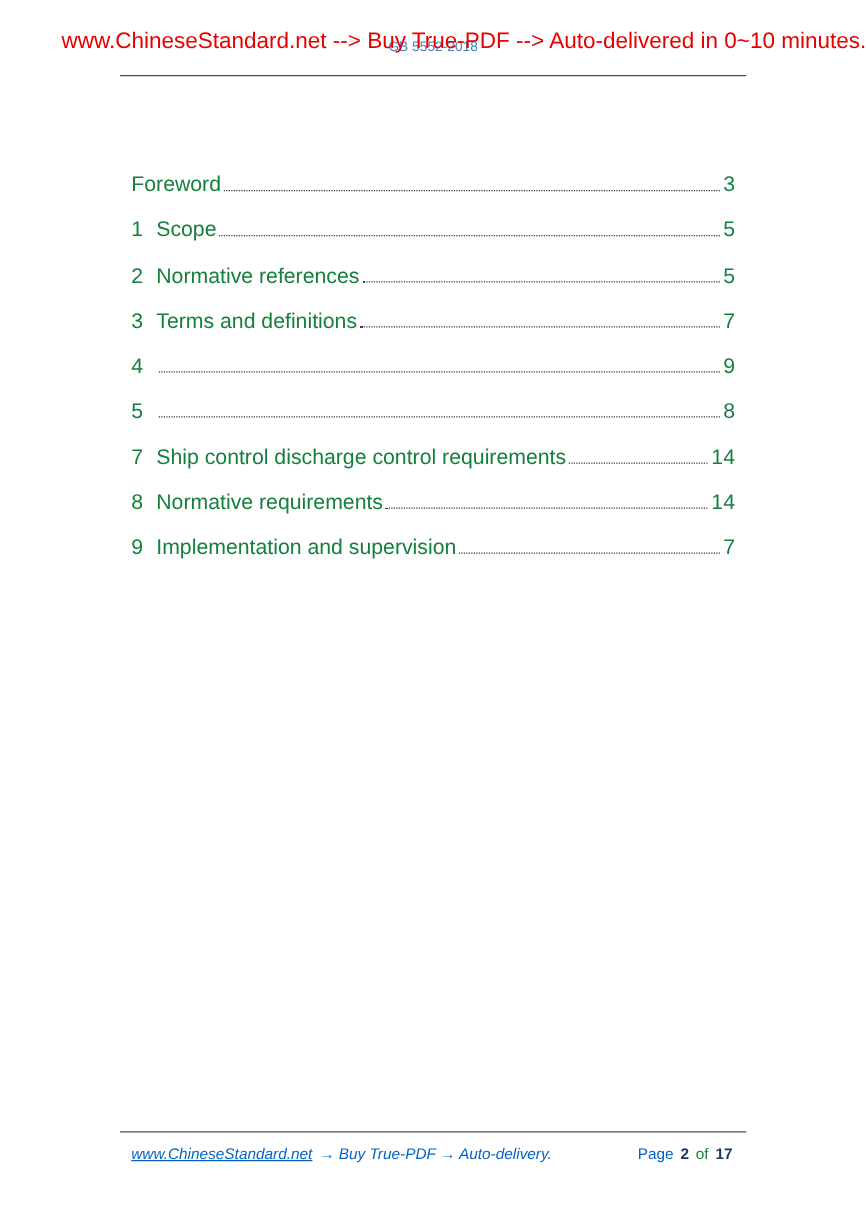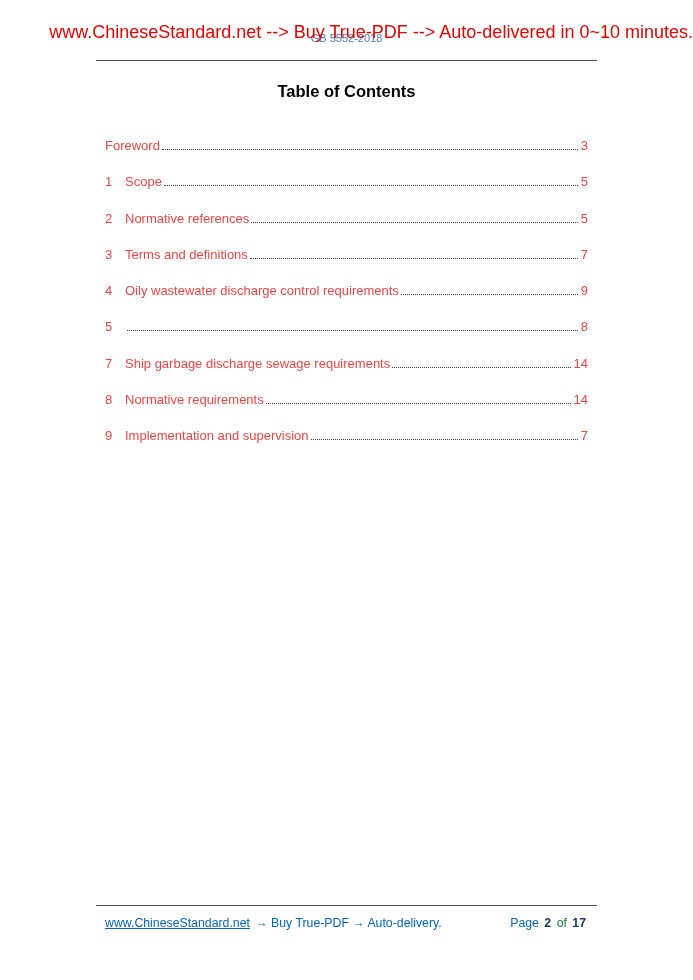--- a/index.html
+++ b/index.html
@@ -48,22 +48,22 @@
     font-weight: 700;
     color: #000000;
   }
 
   
   .toc {
     position: absolute;
     top: 138px;
     left: 105px;
     width: 483px;
-    font-size: 13px;
-    color: #ef4444;
+    font-size: 17px;
+    color: #15803d;
   }
   .toc-row {
     display: flex;
     align-items: baseline;
     height: 36.3px;
   }
   .toc-num { flex: 0 0 20px; width: 20px; }
   .toc-label { white-space: nowrap; }
   .toc-dots {
     flex: 1 1 auto;
@@ -87,38 +87,37 @@
     height: 0;
   }
   .footer-bar {
     position: absolute;
     top: 916px; left: 105px; width: 483px;
     display: flex;
     justify-content: space-between;
     align-items: baseline;
     font-size: 12.3px;
   }
-  .footer-left { color: var(--footer-blue, #0563c1); }
+  .footer-left { color: var(--footer-blue, #0563c1); font-style: italic; }
   .footer-link { text-decoration: underline; cursor: pointer; color: var(--footer-blue, #0563c1); }
   .footer-tagline { margin-left: 2px; }
   .page-indicator { color: #333333; }
   .page-indicator .word-page { color: var(--footer-blue, #0563c1); }
   .page-indicator .num { font-weight: 700; color: var(--page-number-navy, #17365d); margin: 0 2px; }
   .page-indicator .word-of { color: #15803d; }
 </style>
 </head>
 <body>
 
 <div class="page">
 
   <div class="doc-number">GB 5552-2018</div>
   <div class="promo-banner">www.ChineseStandard.net --&gt; Buy True-PDF --&gt; Auto-delivered in 0~10 minutes.</div>
   <div class="header-rule"></div>
 
-  <h1 class="page-title">Table of Contents</h1>
 
   <main class="toc">
 
     <div class="toc-row">
       <span class="toc-label">Foreword</span>
       <span class="toc-dots"></span>
       <span class="toc-page">3</span>
     </div>
 
     <div class="toc-row">
@@ -137,37 +136,36 @@
 
     <div class="toc-row">
       <span class="toc-num">3</span>
       <span class="toc-label">Terms and definitions</span>
       <span class="toc-dots"></span>
       <span class="toc-page">7</span>
     </div>
 
     <div class="toc-row">
       <span class="toc-num">4</span>
-      <span class="toc-label">Oily wastewater discharge control requirements</span>
       <span class="toc-dots"></span>
       <span class="toc-page">9</span>
     </div>
 
     <div class="toc-row">
       <span class="toc-num">5</span>
       <span class="toc-dots"></span>
       <span class="toc-page">8</span>
     </div>
 
     <div class="toc-entry-multi">
     </div>
 
     <div class="toc-row">
       <span class="toc-num">7</span>
-      <span class="toc-label">Ship garbage discharge sewage requirements</span>
+      <span class="toc-label">Ship control discharge control requirements</span>
       <span class="toc-dots"></span>
       <span class="toc-page">14</span>
     </div>
 
     <div class="toc-row">
       <span class="toc-num">8</span>
       <span class="toc-label">Normative requirements</span>
       <span class="toc-dots"></span>
       <span class="toc-page">14</span>
     </div>

